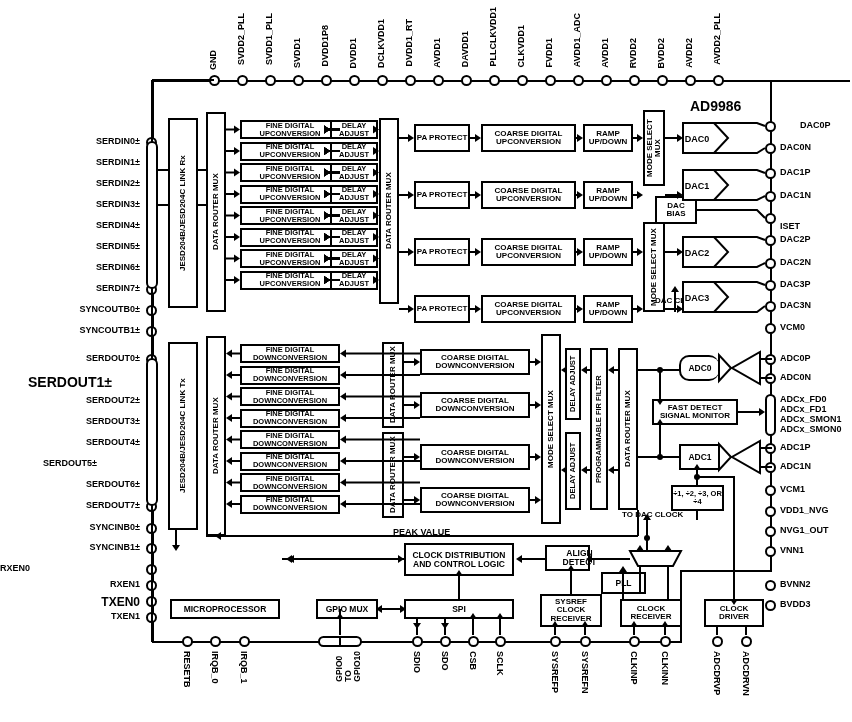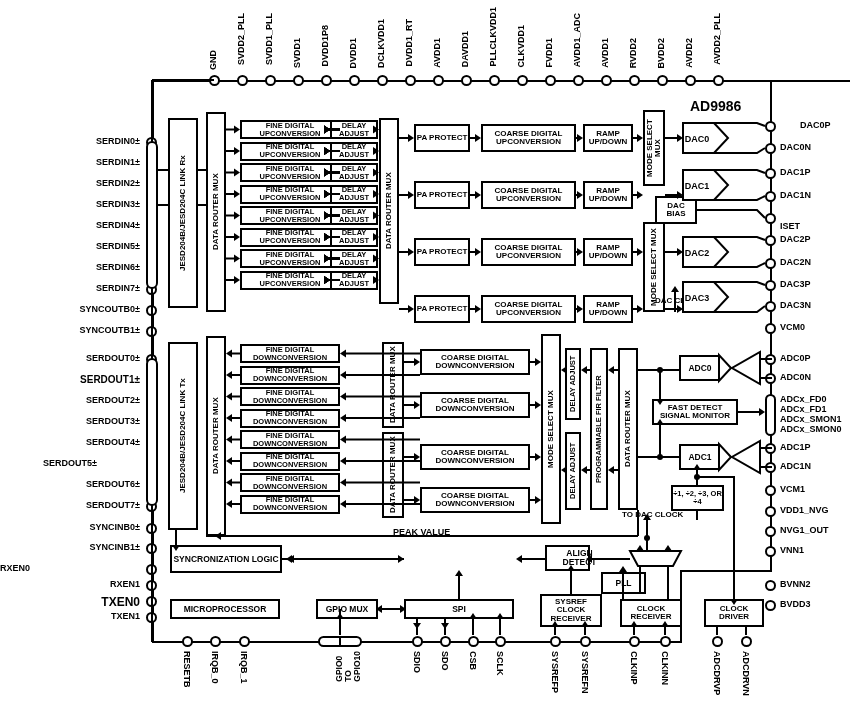--- a/index.html
+++ b/index.html
@@ -88,21 +88,21 @@
       <div class="lbl" style="font-size: 9px; top: 242px; left: 0px; width: 140px; text-align: right;">SERDIN5±</div>
       <div class="lbl" style="font-size: 9px; top: 263px; left: 0px; width: 140px; text-align: right;">SERDIN6±</div>
       <div class="pin" style="left: 146px; top: 283.5px;"></div>
       <div class="lbl" style="font-size: 9px; top: 284px; left: 0px; width: 140px; text-align: right;">SERDIN7±</div>
       <div class="pin" style="left: 146px; top: 304.5px;"></div>
       <div class="lbl" style="font-size: 9px; top: 305px; left: 0px; width: 140px; text-align: right;">SYNCOUTB0±</div>
       <div class="pin" style="left: 146px; top: 325.5px;"></div>
       <div class="lbl" style="font-size: 9px; top: 326px; left: 0px; width: 140px; text-align: right;">SYNCOUTB1±</div>
       <div class="pin" style="left: 146px; top: 353.5px;"></div>
       <div class="lbl" style="font-size: 9px; top: 354px; left: 0px; width: 140px; text-align: right;">SERDOUT0±</div>
-      <div class="lbl" style="font-size: 10px; top: 375px; left: 0px; width: 140px; text-align: right;">SERDOUT1±</div>
+      <div class="lbl" style="font-size: 14px; top: 375px; left: 0px; width: 140px; text-align: center;">SERDOUT1±</div>
       <div class="lbl" style="font-size: 9px; top: 396px; left: 0px; width: 140px; text-align: right;">SERDOUT2±</div>
       <div class="lbl" style="font-size: 9px; top: 417px; left: 0px; width: 140px; text-align: right;">SERDOUT3±</div>
       <div class="lbl" style="font-size: 9px; top: 438px; left: 0px; width: 140px; text-align: right;">SERDOUT4±</div>
       <div class="lbl" style="font-size: 9px; top: 459px; left: 0px; width: 140px; text-align: center;">SERDOUT5±</div>
       <div class="lbl" style="font-size: 9px; top: 480px; left: 0px; width: 140px; text-align: right;">SERDOUT6±</div>
       <div class="pin" style="left: 146px; top: 500.5px;"></div>
       <div class="lbl" style="font-size: 9px; top: 501px; left: 0px; width: 140px; text-align: right;">SERDOUT7±</div>
       <div class="pin" style="left: 146px; top: 522.5px;"></div>
       <div class="lbl" style="font-size: 9px; top: 523px; left: 0px; width: 140px; text-align: right;">SYNCINB0±</div>
       <div class="pin" style="left: 146px; top: 542.5px;"></div>
@@ -287,36 +287,36 @@
 
   <div class="box vbox" style="left:618px;top:348px;width:20px;height:162px;font-size:8px;">DATA ROUTER MUX</div>
 
   <div class="box" style="left:652px;top:399px;width:86px;height:26px;font-size:8px;">FAST DETECT SIGNAL MONITOR</div>
 
   <div class="box" style="left:671px;top:485px;width:53px;height:26px;font-size:7.5px;">÷1, ÷2, ÷3, OR ÷4</div>
   <div class="lbl" style="left:622px;top:511px;font-size:8px;width:50px;text-align:center;">TO DAC CLOCK</div>
 
   <div class="lbl" style="left:393px;top:528px;font-size:9px;">PEAK VALUE</div>
 
-  <div class="box" style="left:679px;top:355px;width:40px;height:26px;font-size:8.5px;border-right:none;">ADC0</div>
+  <div class="box" style="left:679px;top:355px;width:40px;height:26px;font-size:8.5px;border-right:none;border-radius:10px;">ADC0</div>
   <svg style="left:0;top:0;width:852px;height:722px;">
     <polygon points="719,355 719,381 731,368" fill="#fff" stroke="#000" stroke-width="2"></polygon>
     <polygon points="760,352 760,384 732,368" fill="#fff" stroke="#000" stroke-width="2"></polygon>
     <line x1="760" y1="359" x2="772" y2="359" stroke="#000" stroke-width="2"></line>
     <line x1="760" y1="378" x2="772" y2="378" stroke="#000" stroke-width="2"></line>
   </svg>
   <div class="box" style="left:679px;top:444px;width:40px;height:26px;font-size:8.5px;border-right:none;">ADC1</div>
   <svg style="left:0;top:0;width:852px;height:722px;">
     <polygon points="719,444 719,470 731,457" fill="#fff" stroke="#000" stroke-width="2"></polygon>
     <polygon points="760,441 760,473 732,457" fill="#fff" stroke="#000" stroke-width="2"></polygon>
     <line x1="760" y1="448" x2="772" y2="448" stroke="#000" stroke-width="2"></line>
     <line x1="760" y1="467" x2="772" y2="467" stroke="#000" stroke-width="2"></line>
   </svg>
 
-  <div class="box" style="left:170px;top:545px;width:112px;height:28px;font-size:8.5px;">SYNCRONIZATION LOGIC</div>
+  <div class="box" style="left:404px;top:543px;width:110px;height:33px;font-size:8.5px;">CLOCK DISTRIBUTION AND CONTROL LOGIC</div>
   <div class="box" style="left:545px;top:545px;width:45px;height:26px;font-size:8.5px;padding-left:24px;">ALIGN DETECT</div>
   <div class="box" style="left:601px;top:572px;width:45px;height:22px;font-size:8.5px;">PLL</div>
   <div class="box" style="left:170px;top:599px;width:110px;height:20px;font-size:8.5px;">MICROPROCESSOR</div>
   <div class="box" style="left:316px;top:599px;width:62px;height:20px;font-size:8.5px;">GPIO MUX</div>
   <div class="box" style="left:404px;top:599px;width:110px;height:20px;font-size:8.5px;">SPI</div>
   <div class="box" style="left:540px;top:594px;width:62px;height:33px;font-size:8px;">SYSREF CLOCK RECEIVER</div>
   <div class="box" style="left:620px;top:599px;width:62px;height:28px;font-size:8px;">CLOCK RECEIVER</div>
   <div class="box" style="left:704px;top:599px;width:60px;height:28px;font-size:8px;">CLOCK DRIVER</div>
 
   <svg style="left:0;top:0;width:852px;height:722px;">

